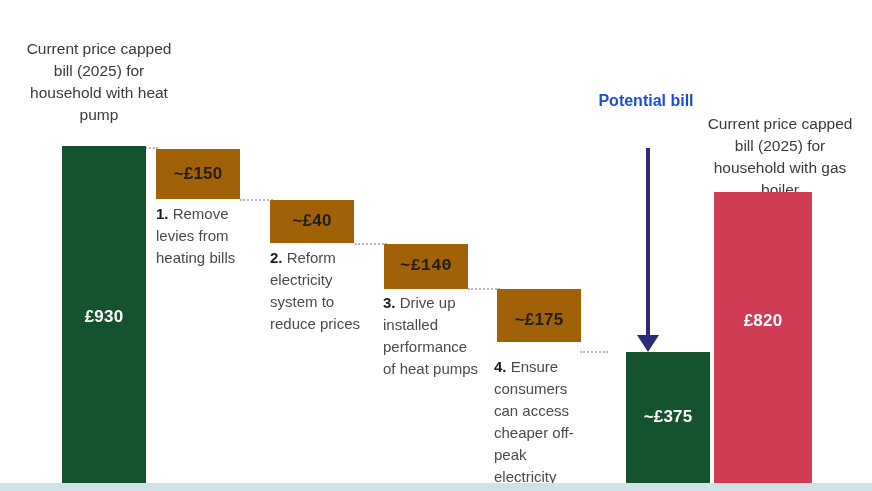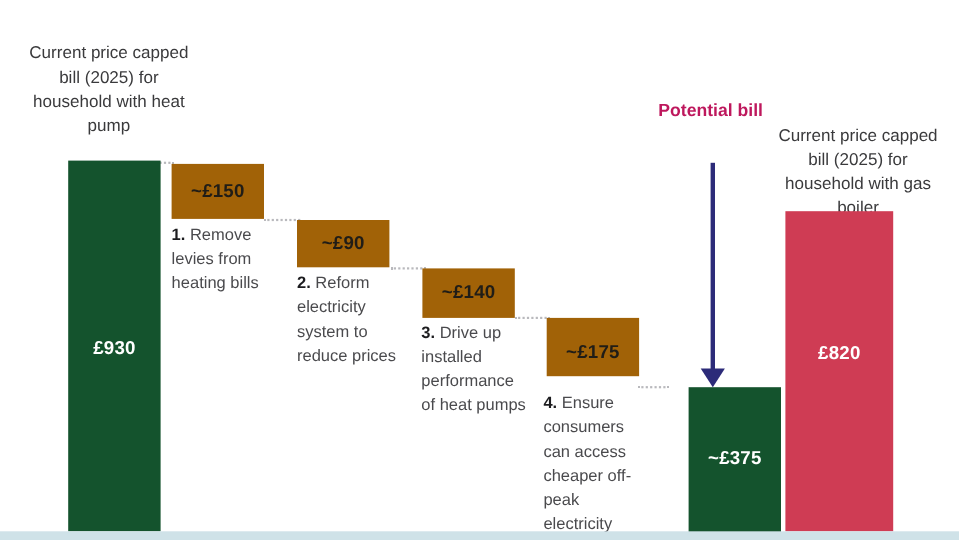--- a/index.html
+++ b/index.html
@@ -43,21 +43,21 @@
   
   .caption {
     position: absolute;
     text-align: center;
     font-size: 15.5px;
     line-height: 1.42;
     color: #3a3a3c;
   }
   .caption-bold {
     font-weight: bold;
-    color: #be185d;
+    color: #1d4ed8;
     font-size: 16px;
   }
 
   
   .step-text {
     position: absolute;
     font-size: 15px;
     line-height: 1.47;
     color: #4a4a4d;
     text-align: left;
@@ -126,25 +126,25 @@
 
   <div class="bar bar-navy" style="left:42px; top:146px; width:84px; height:337px;">
     <div class="bar-value value-light" style="top:161px;">£930</div>
   </div>
 
   <div class="bar bar-tan" style="left:156px; top:149px; width:84px; height:50px;">
     <div class="bar-value value-dark" style="top:15px;">~£150</div>
   </div>
 
   <div class="bar bar-tan" style="left:270px; top:200px; width:84px; height:43px;">
-    <div class="bar-value value-dark" style="top:11px;">~£90</div>
+    <div class="bar-value value-dark" style="top:11px;">~£40</div>
   </div>
 
   <div class="bar bar-tan" style="left:384px; top:244px; width:84px; height:45px;">
-    <div class="bar-value value-dark" style="top:12px;">~£140</div>
+    <div class="bar-value value-dark" style="top:12px;font-family:Liberation Mono, monospace;">~£140</div>
   </div>
 
   <div class="bar bar-tan" style="left:497px; top:289px; width:84px; height:53px;">
     <div class="bar-value value-dark" style="top:21px;">~£175</div>
   </div>
 
   <div class="arrow-wrap" style="left:607px; top:148px; width:82px; height:205px;">
     <div class="arrow-shaft" style="height:188px;"></div>
     <div class="arrow-head" style="top:187px;"></div>
   </div>

